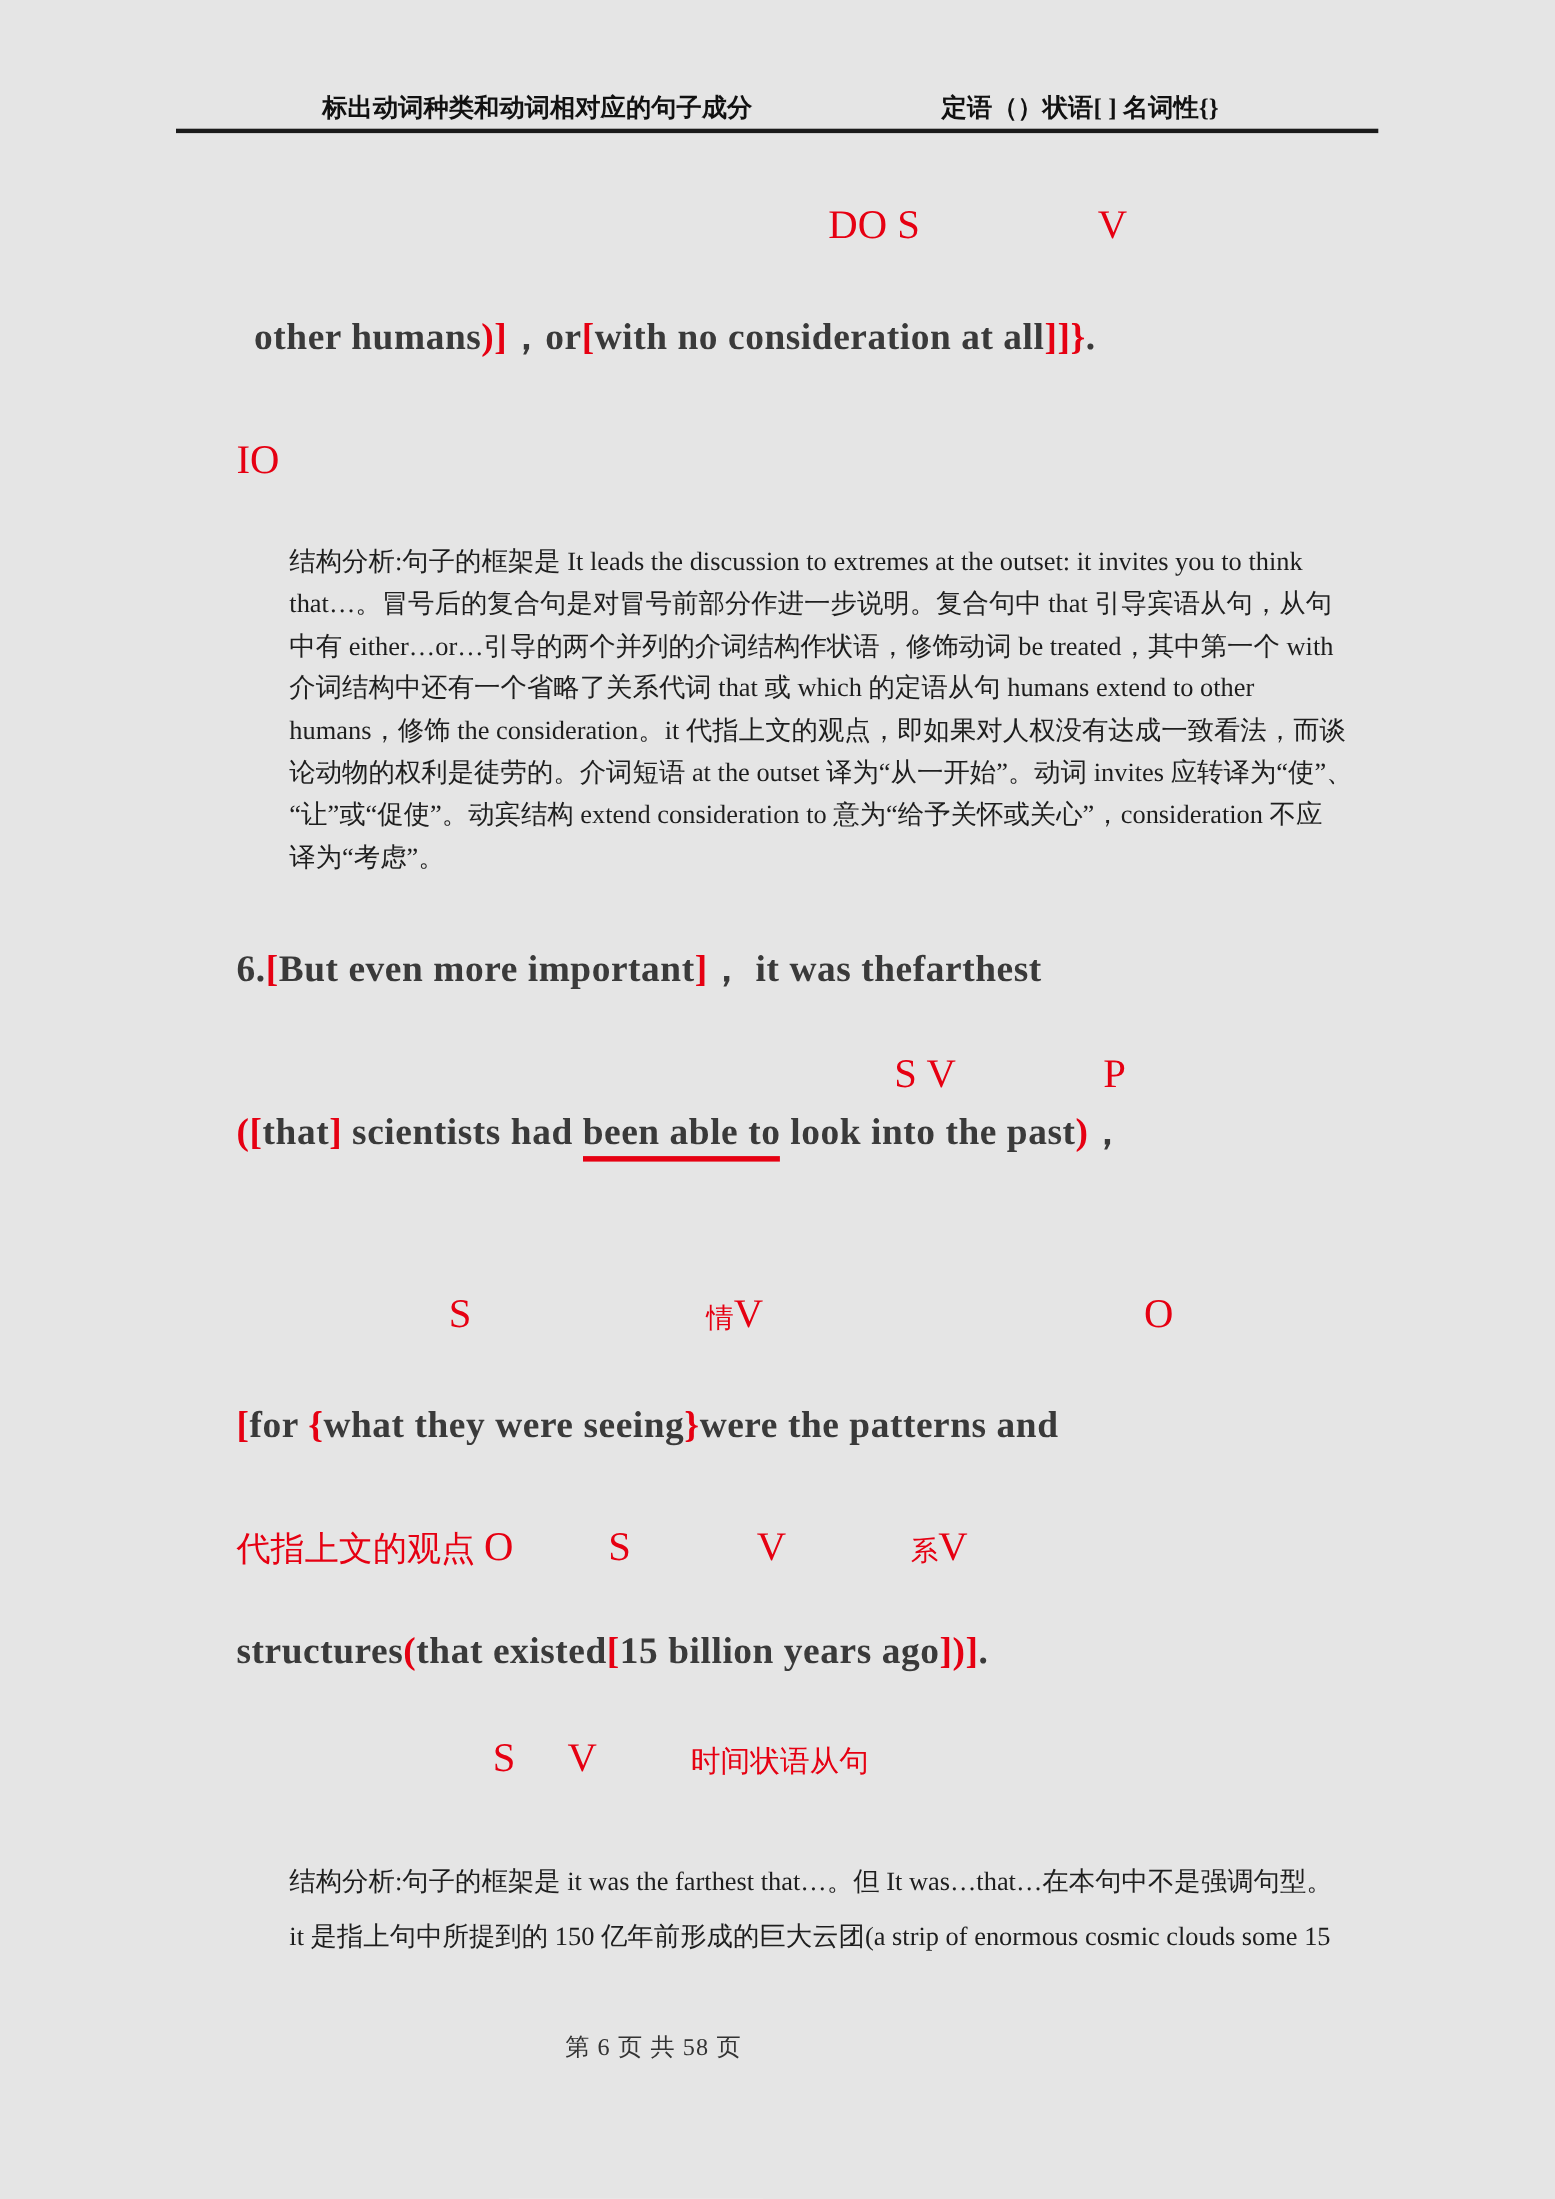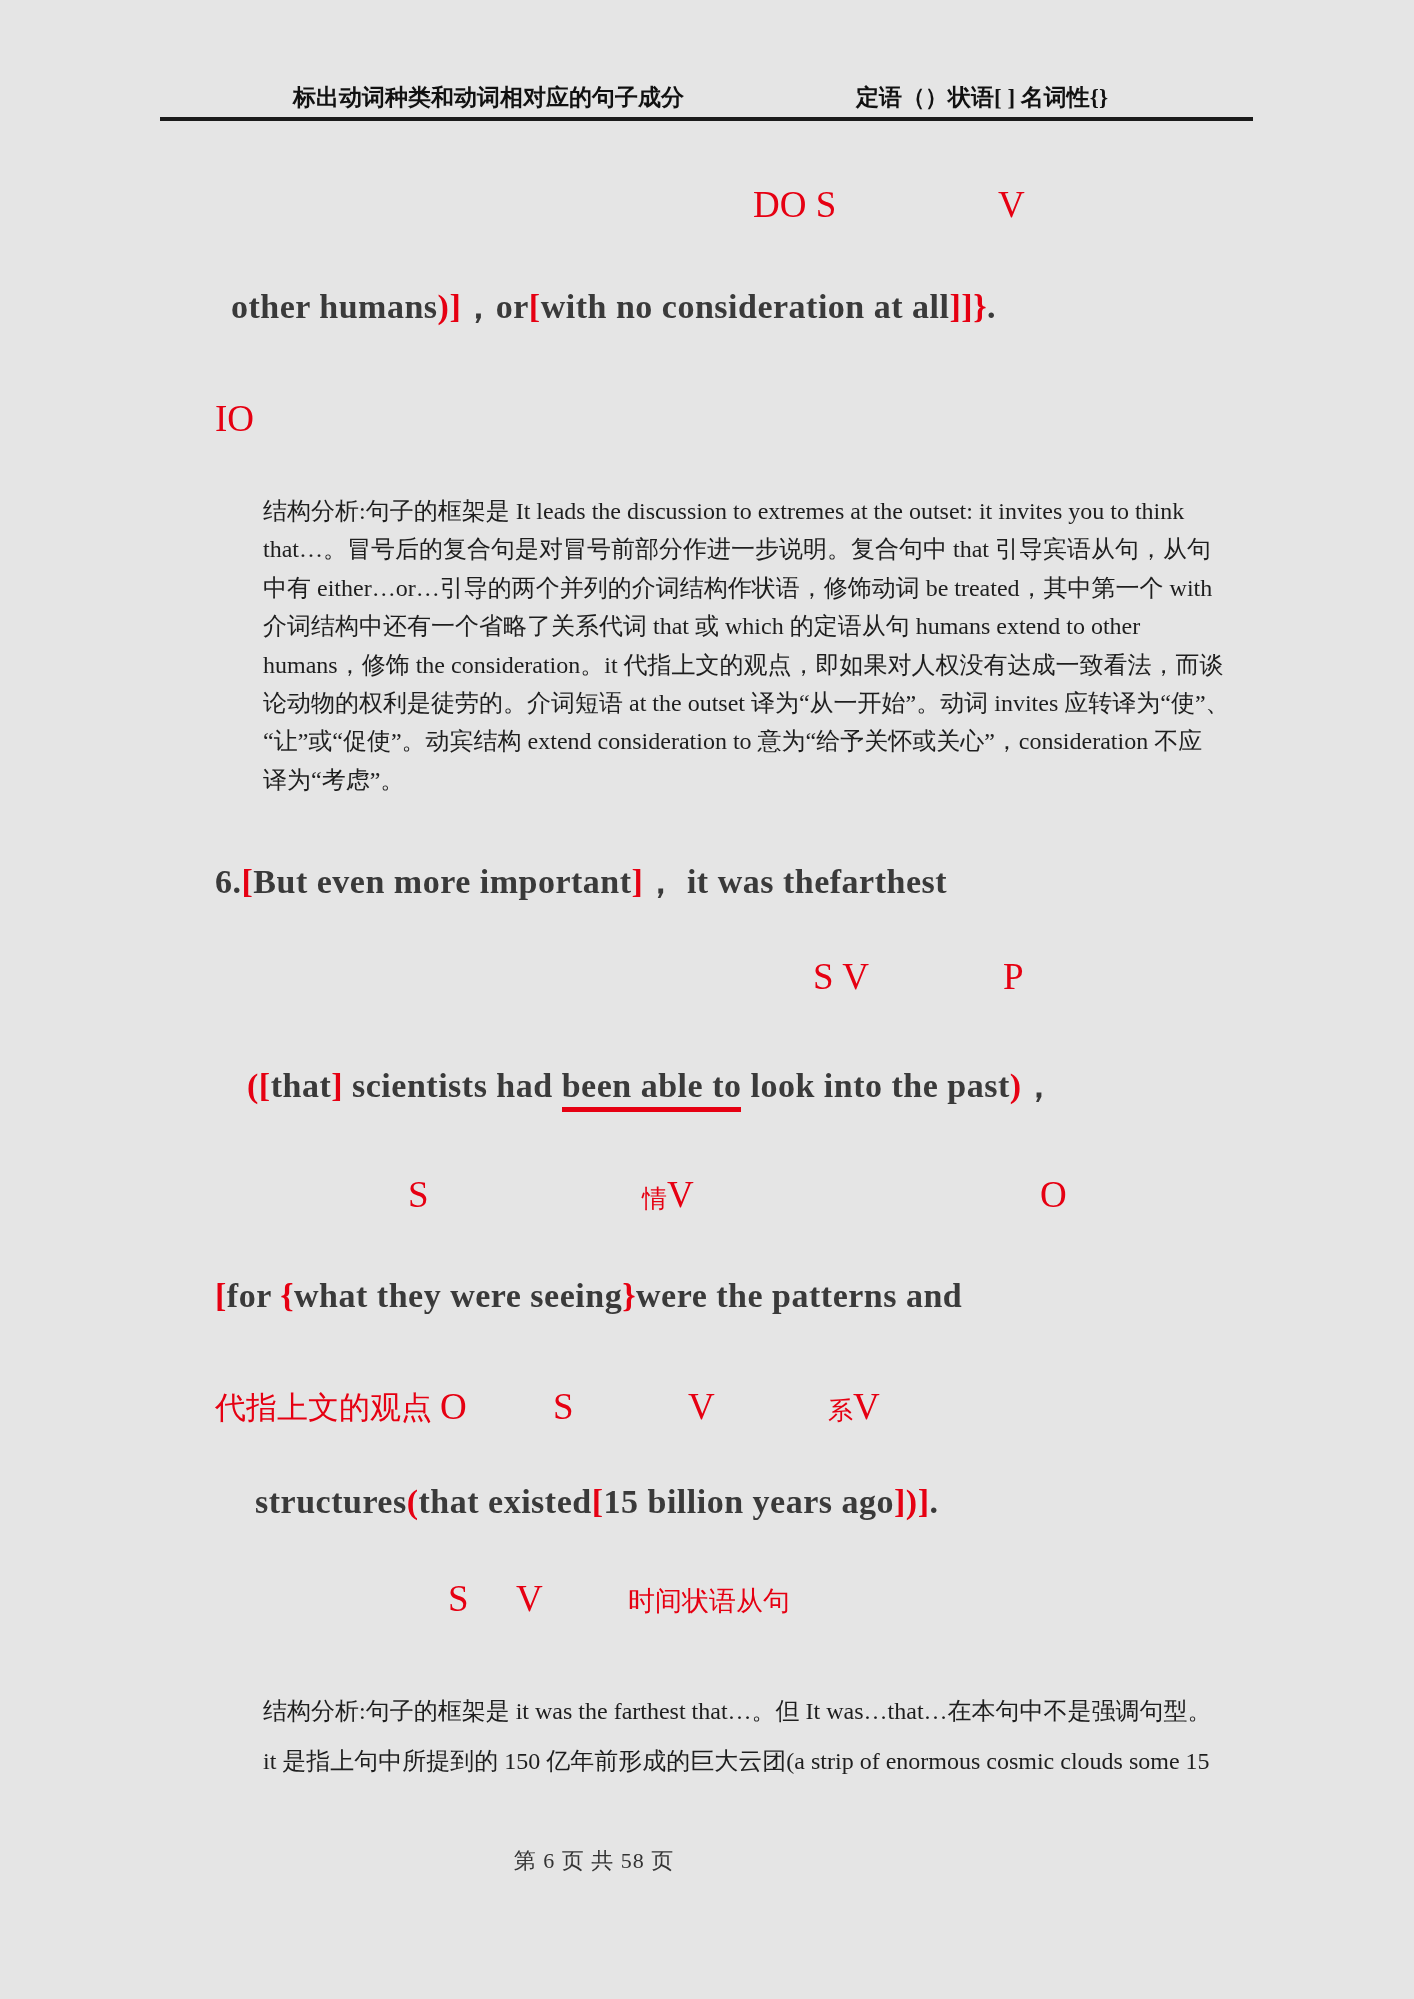--- a/index.html
+++ b/index.html
@@ -57,35 +57,35 @@
     <div class="pline">论动物的权利是徒劳的。介词短语 at the outset 译为“从一开始”。动词 invites 应转译为“使”、</div>
     <div class="pline">“让”或“促使”。动宾结构 extend consideration to 意为“给予关怀或关心”，consideration 不应</div>
     <div class="pline">译为“考虑”。</div>
   </div>
 
   <div class="sent" style="top:860px;"><span>6.</span><span class="red">[</span><span>But even more important</span><span class="red">]</span><span>，</span><span> it was thefarthest</span></div>
 
   <span class="ann" style="left:813px; top:958px;">S V</span>
   <span class="ann" style="left:1003px; top:958px;">P</span>
 
-  <div class="sent" style="top:1064px;margin-left:32px;"><span class="red">(</span><span class="red">[</span><span>that</span><span class="red">]</span><span> scientists had </span><span class="u">been able to</span><span> look into the past</span><span class="red">)</span><span>，</span></div>
+  <div class="sent" style="top:1008px;"><span class="red">(</span><span class="red">[</span><span>that</span><span class="red">]</span><span> scientists had </span><span class="u">been able to</span><span> look into the past</span><span class="red">)</span><span>，</span></div>
 
   <span class="ann" style="left:408px; top:1176px;">S</span>
   <span class="ann" style="left:642px; top:1176px;"><span class="cjk-small">情</span><span>V</span></span>
   <span class="ann" style="left:1040px; top:1176px;">O</span>
 
   <div class="sent" style="top:1274px;"><span class="red">[</span><span>for </span><span class="red">{</span><span>what they were seeing</span><span class="red">}</span><span>were the patterns and</span></div>
 
   <span class="ann ann-clause" style="left:215px; top:1392px;">代指上文的观点</span>
   <span class="ann" style="left:440px; top:1388px;">O</span>
   <span class="ann" style="left:553px; top:1388px;">S</span>
   <span class="ann" style="left:688px; top:1388px;">V</span>
   <span class="ann" style="left:828px; top:1388px;"><span class="cjk-small">系</span><span>V</span></span>
 
-  <div class="sent" style="top:1480px;margin-left:40px;"><span>structures</span><span class="red">(</span><span>that existed</span><span class="red">[</span><span>15 billion years ago</span><span class="red">])]</span><span>.</span></div>
+  <div class="sent" style="top:1480px;"><span>structures</span><span class="red">(</span><span>that existed</span><span class="red">[</span><span>15 billion years ago</span><span class="red">])]</span><span>.</span></div>
 
   <span class="ann" style="left:448px; top:1580px;">S</span>
   <span class="ann" style="left:516px; top:1580px;">V</span>
   <span class="ann ann-clause-sm" style="left:628px; top:1588px;">时间状语从句</span>
 
   <div class="para para-2" style="top:1686px;">
     <div class="pline">结构分析:句子的框架是 it was the farthest that…。但 It was…that…在本句中不是强调句型。</div>
     <div class="pline">it 是指上句中所提到的 150 亿年前形成的巨大云团(a strip of enormous cosmic clouds some 15</div>
   </div>
 

